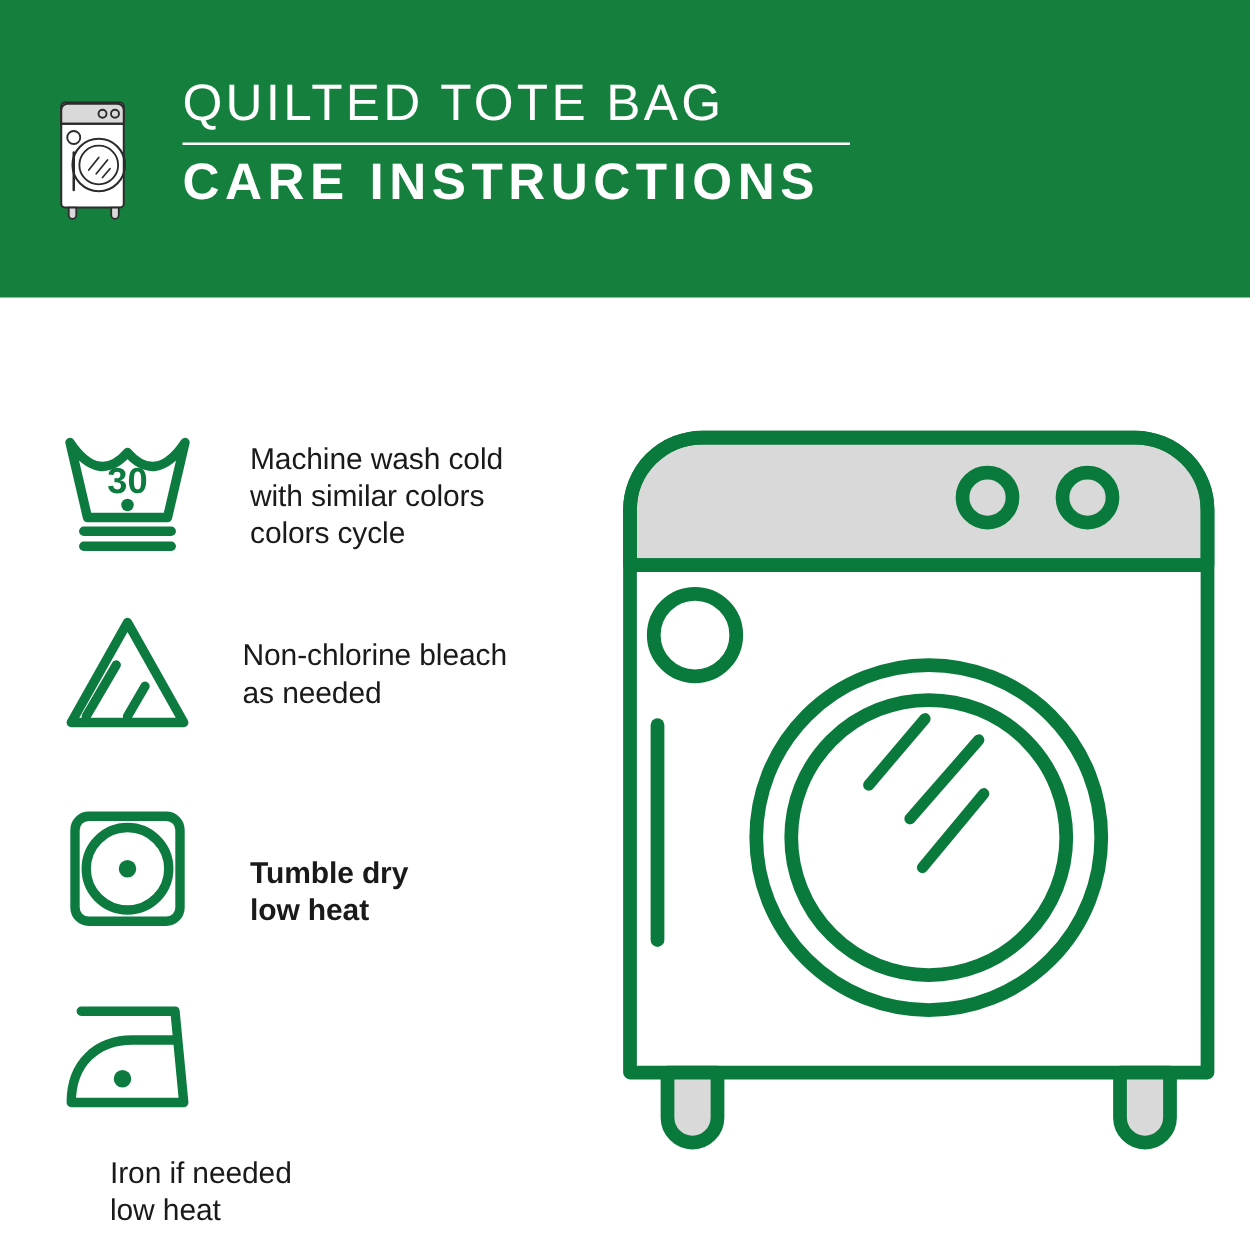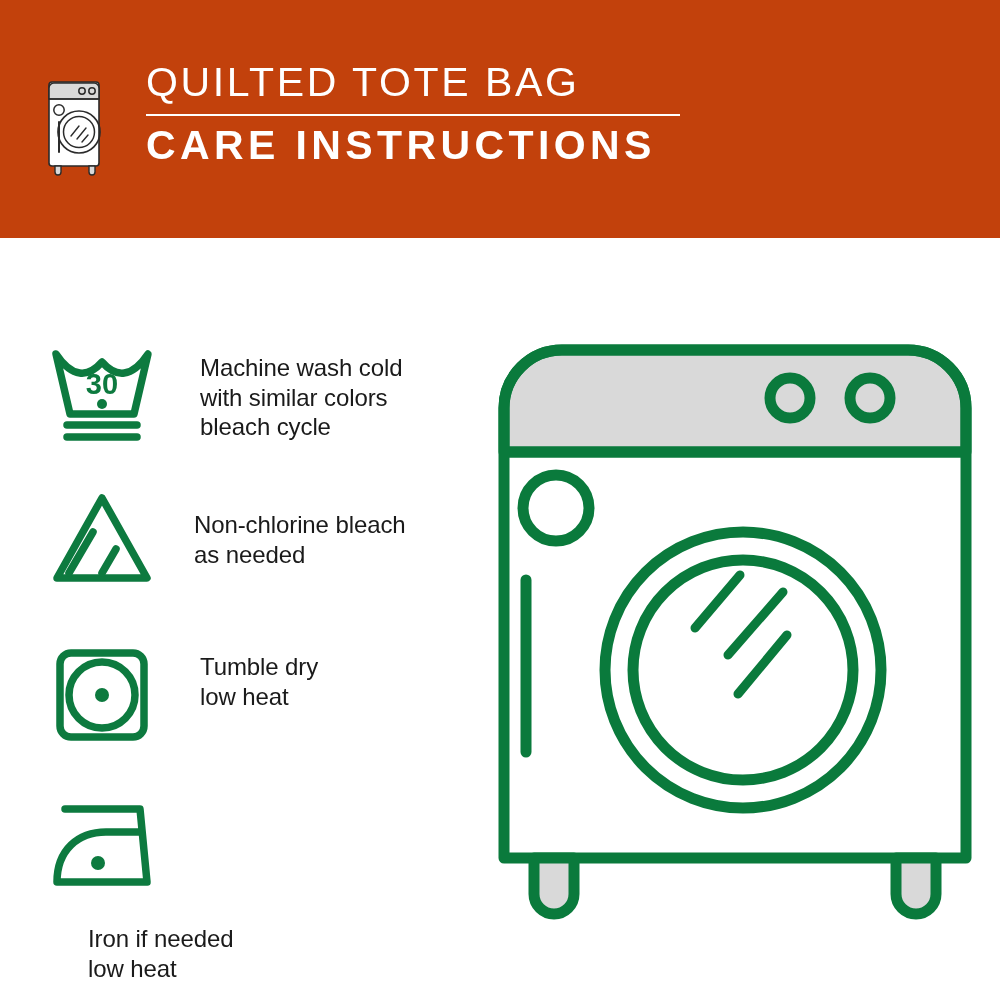--- a/index.html
+++ b/index.html
@@ -15,21 +15,21 @@
     position: relative;
   }
 
   
   #header-banner {
     position: absolute;
     left: 0;
     top: 0;
     width: 1000px;
     height: 238px;
-    background: #c2410c;
+    background: #15803d;
     display: flex;
     align-items: center;
   }
   #header-logo-icon {
     position: absolute;
     left: 44px;
     top: 66px;
     width: 64px;
     height: 110px;
   }
@@ -94,21 +94,21 @@
   }
   .care-text .ln { display: block; white-space: nowrap; }
 
   #care-row-wash   { top: 100px; }
   #care-row-bleach { top: 248px; }
   #care-row-dry    { top: 402px; }
   #care-row-iron   { top: 552px; flex-direction: column; }
 
   #care-row-wash .care-text   { margin-top: 15px; }
   #care-row-bleach .care-text { margin-top: 24px; margin-left: 36px; }
-  #care-row-dry .care-text    { margin-top: 12px; }
+  #care-row-dry .care-text    { margin-top: 44px; font-weight: bold; }
   #care-row-iron .care-text   { margin-top: 22px; }
 
   
   #washer-illustration {
     position: absolute;
     left: 490px;
     top: 330px;
     width: 490px;
     height: 600px;
   }
@@ -162,21 +162,21 @@
           <line x1="21" y1="87" x2="91" y2="87"></line>
           <line x1="21" y1="99" x2="91" y2="99"></line>
         </g>
         <text x="56" y="56" text-anchor="middle" font-family="Liberation Sans, sans-serif" font-size="29" font-weight="700" fill="#0d7a3f">30</text>
         <circle cx="56" cy="66" r="5" fill="#0d7a3f"></circle>
       </svg>
     </div>
     <div class="care-text">
       <span class="ln">Machine wash cold</span>
       <span class="ln">with similar colors</span>
-      <span class="ln">bleach cycle</span>
+      <span class="ln">colors cycle</span>
     </div>
   </div>
 
   <div class="care-row" id="care-row-bleach">
     <div class="care-symbol">
       <svg viewBox="0 0 112 108" width="112" height="108" aria-hidden="true">
         <g fill="none" stroke="#0d7a3f" stroke-width="7.5" stroke-linecap="round" stroke-linejoin="round">
           <path d="M56 12 L 101 92 L 11 92 Z"></path>
           <line x1="47" y1="46" x2="23" y2="87"></line>
           <line x1="70" y1="63" x2="56" y2="87"></line>

